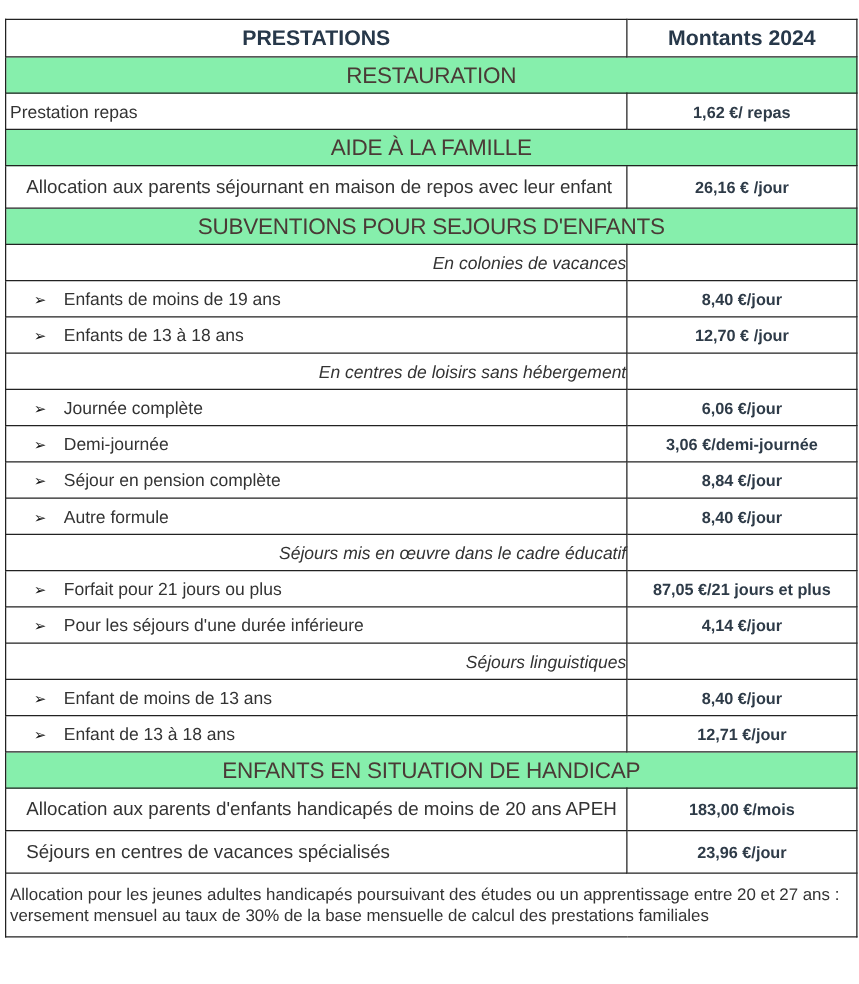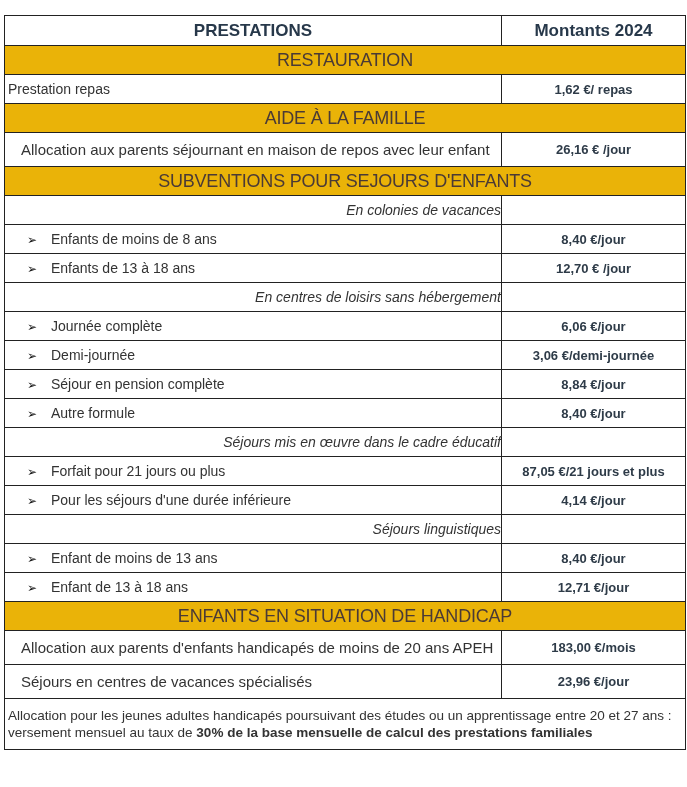--- a/index.html
+++ b/index.html
@@ -6,31 +6,31 @@
   body { width: 687px; height: 787px; position: relative; overflow: hidden;
          font-family: "Liberation Sans", "DejaVu Sans", sans-serif; color: #2f3a44; }
   table.prest {
     position: absolute; left: 4px; top: 15px;
     width: 681px; border-collapse: collapse; table-layout: fixed;
   }
   table.prest td { border: 1.5px solid #222; padding: 0; vertical-align: middle; }
   col.c1 { width: 497px; }
   col.c2 { width: 184px; }
   tr.head td { height: 29px; font-weight: bold; font-size: 17px; color: #27384a; text-align: center; }
-  tr.section td { background: #eab308; height: 28px; text-align: center; font-size: 18px; color: #4a3a36; letter-spacing: -0.2px; }
+  tr.section td { background: #86efac; height: 28px; text-align: center; font-size: 18px; color: #4a3a36; letter-spacing: -0.2px; }
   tr.row td { height: 28px; font-size: 14px; }
   tr.row td.label { padding-left: 3px; color: #333; }
   tr.row td.amount { text-align: center; font-weight: bold; font-size: 13px; color: #2e3b48; }
   tr.cat td.label { font-style: italic; text-align: right; }
   tr.sub td.label { padding-left: 22px; }
   .bullet { display: inline-block; width: 24px; font-size: 12px; color: #111; }
   tr.big td { height: 33px; }
   tr.big td.label { font-size: 15px; padding-left: 16px; }
   tr.note td { height: 44px; font-size: 13.5px; line-height: 17px; padding: 3px 3px; color: #333; }
-  tr.note b { font-weight: bold; color: #333; }
+  tr.note b { font-weight: normal; color: #333; }
 </style>
 </head>
 <body>
 
 <table class="prest">
   <colgroup>
       <col class="c1">
       <col class="c2">
     </colgroup>
   <tbody>
@@ -57,21 +57,21 @@
 
   <tr class="section">
     <td colspan="2">SUBVENTIONS POUR SEJOURS D'ENFANTS</td>
   </tr>
 
   <tr class="row cat">
     <td class="label">En colonies de vacances</td>
     <td class="amount"></td>
   </tr>
   <tr class="row sub">
-    <td class="label"><span class="bullet">➢</span><span>Enfants de moins de 8 ans</span></td>
+    <td class="label"><span class="bullet">➢</span><span>Enfants de moins de 19 ans</span></td>
     <td class="amount">8,40 €/jour</td>
   </tr>
   <tr class="row sub">
     <td class="label"><span class="bullet">➢</span><span>Enfants de 13 à 18 ans</span></td>
     <td class="amount">12,70 € /jour</td>
   </tr>
 
   <tr class="row cat">
     <td class="label">En centres de loisirs sans hébergement</td>
     <td class="amount"></td>

